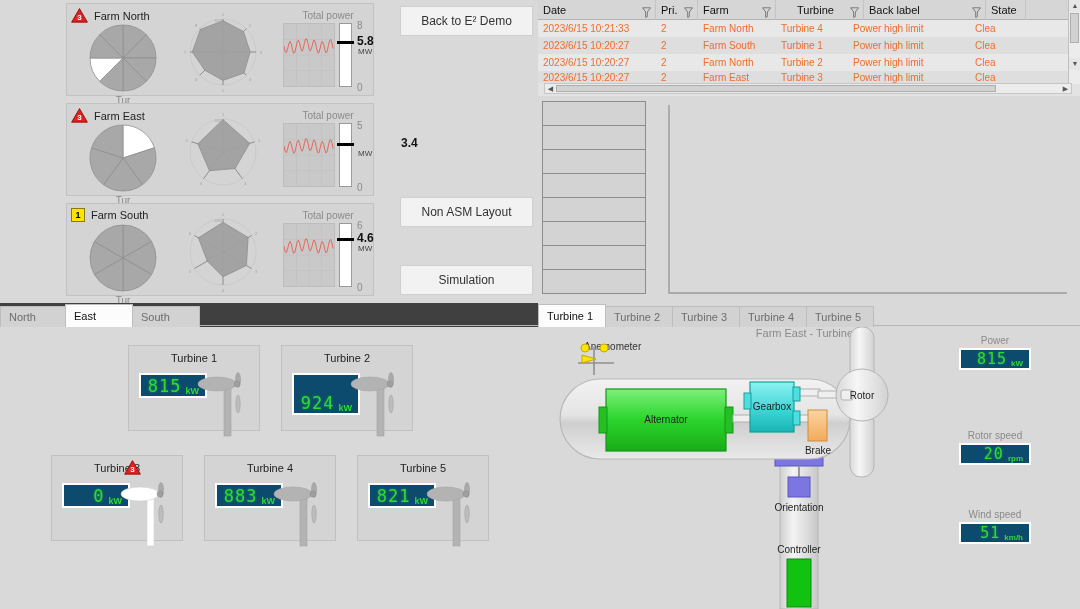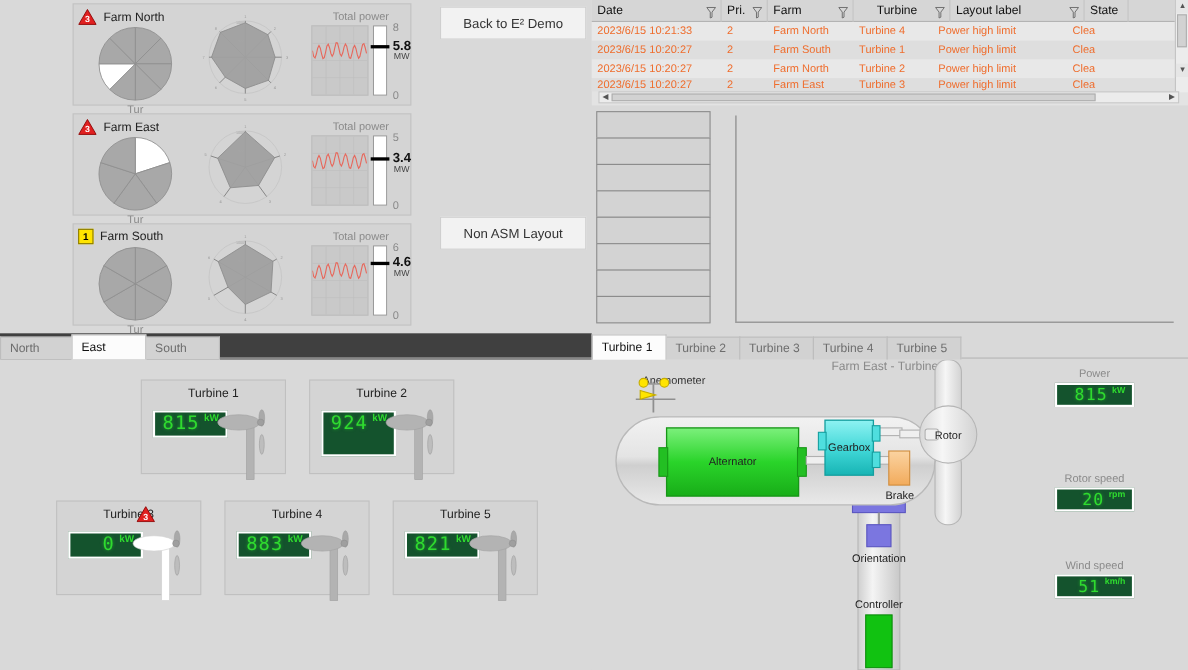--- a/index.html
+++ b/index.html
@@ -93,22 +93,22 @@
     position:absolute; top:3px; height:21px; line-height:20px; padding:0 8px;
     font-size:11px; color:#6d6d6d; background:#d2d2d2;
     border:1px solid #bdbdbd; border-bottom:none; cursor:pointer;
   }
   .tab.active { background:#fcfcfc; color:#111; top:1px; height:23px; line-height:22px; z-index:3; }
 
   #turbine-grid { left:0; top:327px; width:538px; height:282px; background:#d9d9d9; }
   .tcard { position:absolute; background:#d4d4d4; border:1px solid #c0c0c0; }
   .tcard-title { position:absolute; top:6px; left:0; width:100%; text-align:center; font-size:11px; color:#222; }
   .lcd {
-    position:absolute; background:#14532d; border:2px solid #fff;
-    display:flex; align-items:flex-start;
+    position:absolute; background:#0c4a6e; border:2px solid #fff;
+    display:flex; align-items:flex-end;
   }
   .lcd-val {
     font-family:"DejaVu Sans Mono", monospace; color:#2fdb2f; font-size:17px;
     letter-spacing:1px; text-align:right; flex:1; padding-right:4px;
     text-shadow:0 0 3px rgba(47,219,47,.55);
   }
   .lcd-unit { font-size:9px; color:#2fdb2f; font-weight:bold; padding-right:6px; }
   .tcard-alarm { position:absolute; }
 
   
@@ -245,21 +245,21 @@
               <line x1="37.5" y1="0" x2="37.5" y2="62" stroke="#bfbfbf" stroke-width="0.6"></line>
               <line x1="0" y1="15.5" x2="50" y2="15.5" stroke="#bfbfbf" stroke-width="0.6"></line>
               <line x1="0" y1="31" x2="50" y2="31" stroke="#bfbfbf" stroke-width="0.6"></line>
               <line x1="0" y1="46.5" x2="50" y2="46.5" stroke="#bfbfbf" stroke-width="0.6"></line>
               <path d="M 0 22 L 0.0 22.0 L 1.2 27.4 L 2.4 28.7 L 3.6 25.1 L 4.8 19.8 L 6.0 17.3 L 7.2 19.8 L 8.4 25.2 L 9.6 29.2 L 10.8 28.4 L 12.0 23.3 L 13.2 17.8 L 14.4 16.2 L 15.6 19.4 L 16.8 24.6 L 18.0 27.2 L 19.2 24.9 L 20.4 19.3 L 21.6 14.8 L 22.8 15.0 L 24.0 19.7 L 25.2 25.1 L 26.4 27.0 L 27.6 24.0 L 28.8 18.8 L 30.0 15.9 L 31.2 18.0 L 32.4 23.7 L 33.6 28.6 L 34.8 29.0 L 36.0 24.7 L 37.2 19.4 L 38.4 17.4 L 39.6 20.3 L 40.8 25.7 L 42.0 29.0 L 43.2 27.3 L 44.4 21.7 L 45.6 16.5 L 46.8 15.6 L 48.0 19.4 L 49.2 24.6" fill="none" stroke="#e8665a" stroke-width="1"></path>
             </svg></div>
           <div class="tp-bar"></div>
           <div class="tp-marker" style="top: 20px;"></div>
           <div class="tp-max">5</div>
           <div class="tp-min">0</div>
-          <div class="tp-val" style="top: 13.48px;">3.4</div>
+          <div class="tp-val" style="top: 13.48px; margin-left: 44px;">3.4</div>
           <div class="tp-unit" style="top: 26.48px;">MW</div>
         </div>
       </div>
     </div>
     <div class="farm-panel" style="top: 203px;">
       <div class="farm-head">
         <div class="badge-sq">1</div>
         <span class="farm-name">Farm South</span>
       </div>
       <div class="pie-wrap">
@@ -314,37 +314,38 @@
           <div class="tp-unit" style="top: 21.36px;">MW</div>
         </div>
       </div>
     </div>
   </div>
 
 <div class="abs" id="center-buttons">
   <div class="btn" style="top:6px;">Back to E² Demo</div>
   <div class="btn" style="top:163px;margin-top:34px;">Change animations</div>
   <div class="btn" style="top:197px;">Non ASM Layout</div>
+  <div class="btn" style="top:265px;">Simulation</div>
 </div>
 
 <div class="abs" id="alarm-table">
   <div class="tbl-head" id="alarm-head">
       <div class="th" style="width: 118px;"><span>Date</span><span class="funnel"><svg width="9" height="11" viewBox="0 0 9 11">
             <path d="M0.5 0.8 H8.5 L5.3 5 V9.6 L3.7 10.4 V5 Z" fill="none" stroke="#6f6f6f" stroke-width="0.9"></path>
           </svg></span></div>
       <div class="th" style="width: 42px;"><span>Pri.</span><span class="funnel"><svg width="9" height="11" viewBox="0 0 9 11">
             <path d="M0.5 0.8 H8.5 L5.3 5 V9.6 L3.7 10.4 V5 Z" fill="none" stroke="#6f6f6f" stroke-width="0.9"></path>
           </svg></span></div>
       <div class="th" style="width: 78px;"><span>Farm</span><span class="funnel"><svg width="9" height="11" viewBox="0 0 9 11">
             <path d="M0.5 0.8 H8.5 L5.3 5 V9.6 L3.7 10.4 V5 Z" fill="none" stroke="#6f6f6f" stroke-width="0.9"></path>
           </svg></span></div>
       <div class="th" style="width: 72px; margin-left: 16px;"><span>Turbine</span><span class="funnel"><svg width="9" height="11" viewBox="0 0 9 11">
             <path d="M0.5 0.8 H8.5 L5.3 5 V9.6 L3.7 10.4 V5 Z" fill="none" stroke="#6f6f6f" stroke-width="0.9"></path>
           </svg></span></div>
-      <div class="th" style="width: 122px;"><span>Layout label</span><span class="funnel"><svg width="9" height="11" viewBox="0 0 9 11">
+      <div class="th" style="width: 122px;"><span>Back label</span><span class="funnel"><svg width="9" height="11" viewBox="0 0 9 11">
             <path d="M0.5 0.8 H8.5 L5.3 5 V9.6 L3.7 10.4 V5 Z" fill="none" stroke="#6f6f6f" stroke-width="0.9"></path>
           </svg></span></div>
       <div class="th" style="width: 40px;"><span>State</span></div>
     </div>
   <div id="alarm-body">
       <div class="tbl-row odd">
         <div class="td" style="width: 118px;">2023/6/15 10:21:33</div>
         <div class="td" style="width: 42px;">2</div>
         <div class="td" style="width: 78px;">Farm North</div>
         <div class="td" style="width: 72px;">Turbine 4</div>

